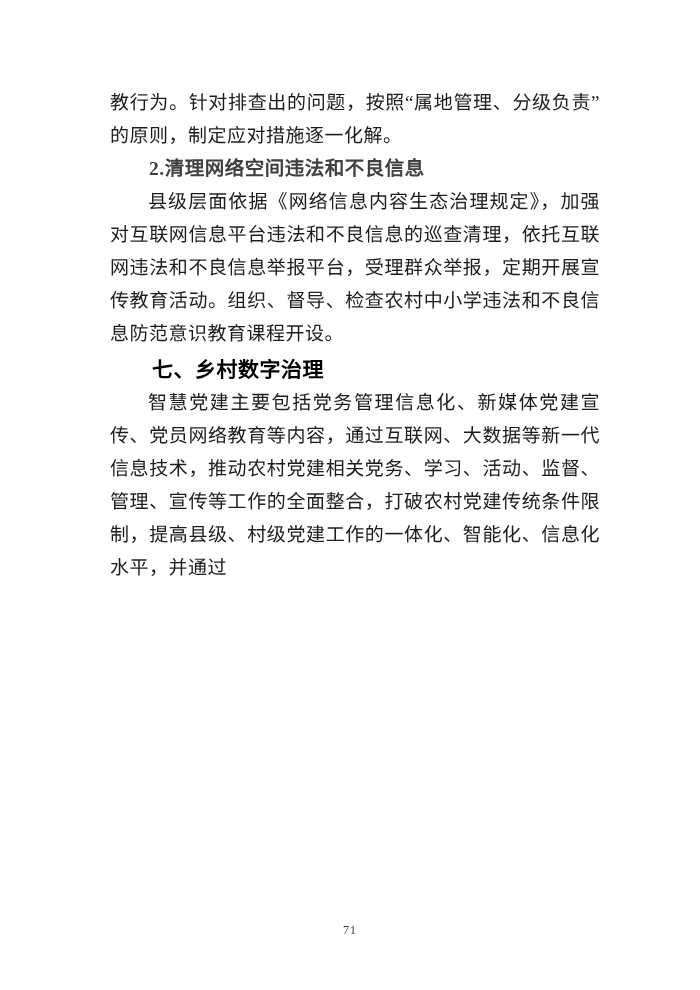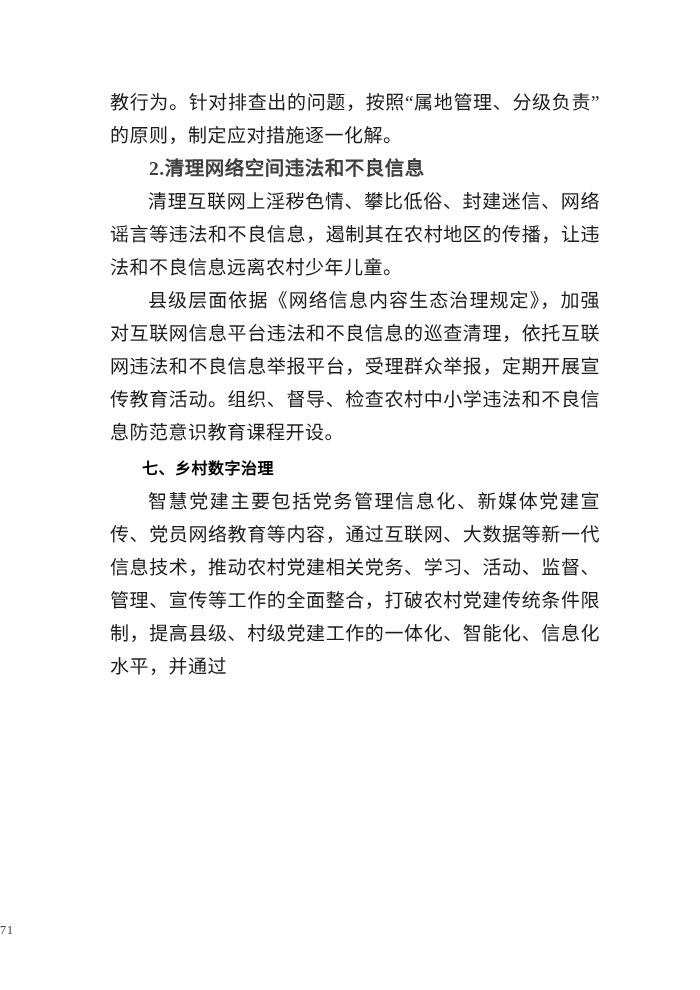--- a/index.html
+++ b/index.html
@@ -39,50 +39,49 @@
   }
   .heading-numbered {
     font-weight: bold;
     color: #404040;
     font-size: 19.5px;
   }
   .heading-section {
     font-family: "Liberation Sans", "DejaVu Sans", sans-serif;
     font-weight: bold;
     color: #000000;
-    font-size: 16px;
+    font-size: 21px;
     margin-top: 3px;
   }
   .heading-sub {
     font-size: 19.5px;
     margin-top: 4px;
     font-style: normal;
   }
   .page-footer {
     position: absolute;
     left: 0;
     bottom: 52px;
     width: 100%;
-    text-align: left;
+    text-align: center;
     font-size: 12px;
     color: #3a3a3f;
     letter-spacing: 1px;
   }
 </style>
 </head>
 <body>
 
 <div class="page">
   <div class="content">
 
     <p class="para no-indent">教行为。针对排查出的问题，按照“属地管理、分级负责”的原则，制定应对措施逐一化解。</p>
 
     <p class="para indent heading-numbered">2.清理网络空间违法和不良信息</p>
 
-    <p class="para indent">清理互联网上淫秽色情、攀比低俗、封建迷信、网络谣言等违法和不良信息，遏制其在农村地区的传播，让违法和不良信息远离农村少年儿童。</p>
 
 
     <p class="para indent">县级层面依据《网络信息内容生态治理规定》，加强对互联网信息平台违法和不良信息的巡查清理，依托互联网违法和不良信息举报平台，受理群众举报，定期开展宣传教育活动。组织、督导、检查农村中小学违法和不良信息防范意识教育课程开设。</p>
 
     <p class="para indent heading-section">七、乡村数字治理</p>
 
 
     <p class="para indent">智慧党建主要包括党务管理信息化、新媒体党建宣传、党员网络教育等内容，通过互联网、大数据等新一代信息技术，推动农村党建相关党务、学习、活动、监督、管理、宣传等工作的全面整合，打破农村党建传统条件限制，提高县级、村级党建工作的一体化、智能化、信息化水平，并通过</p>
 
   </div>

